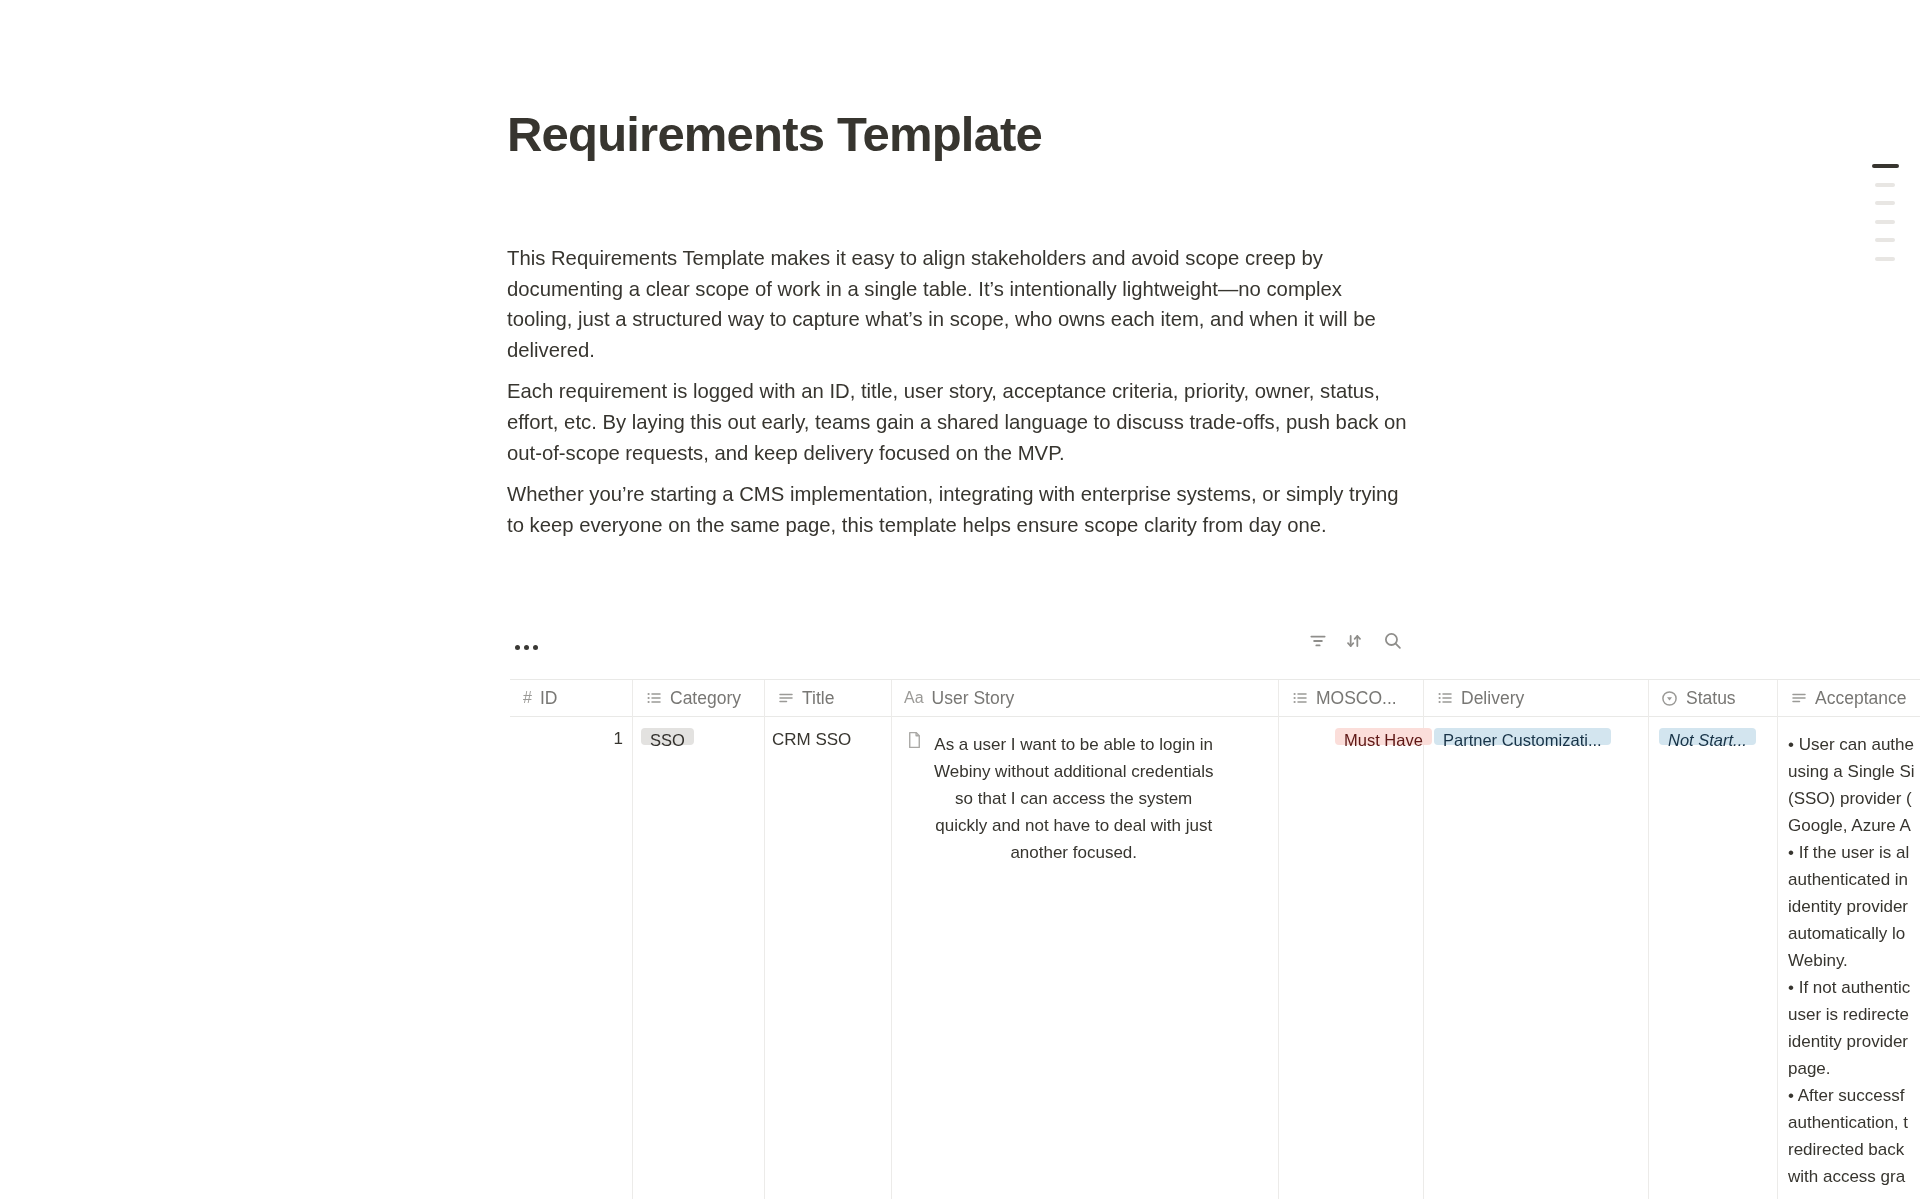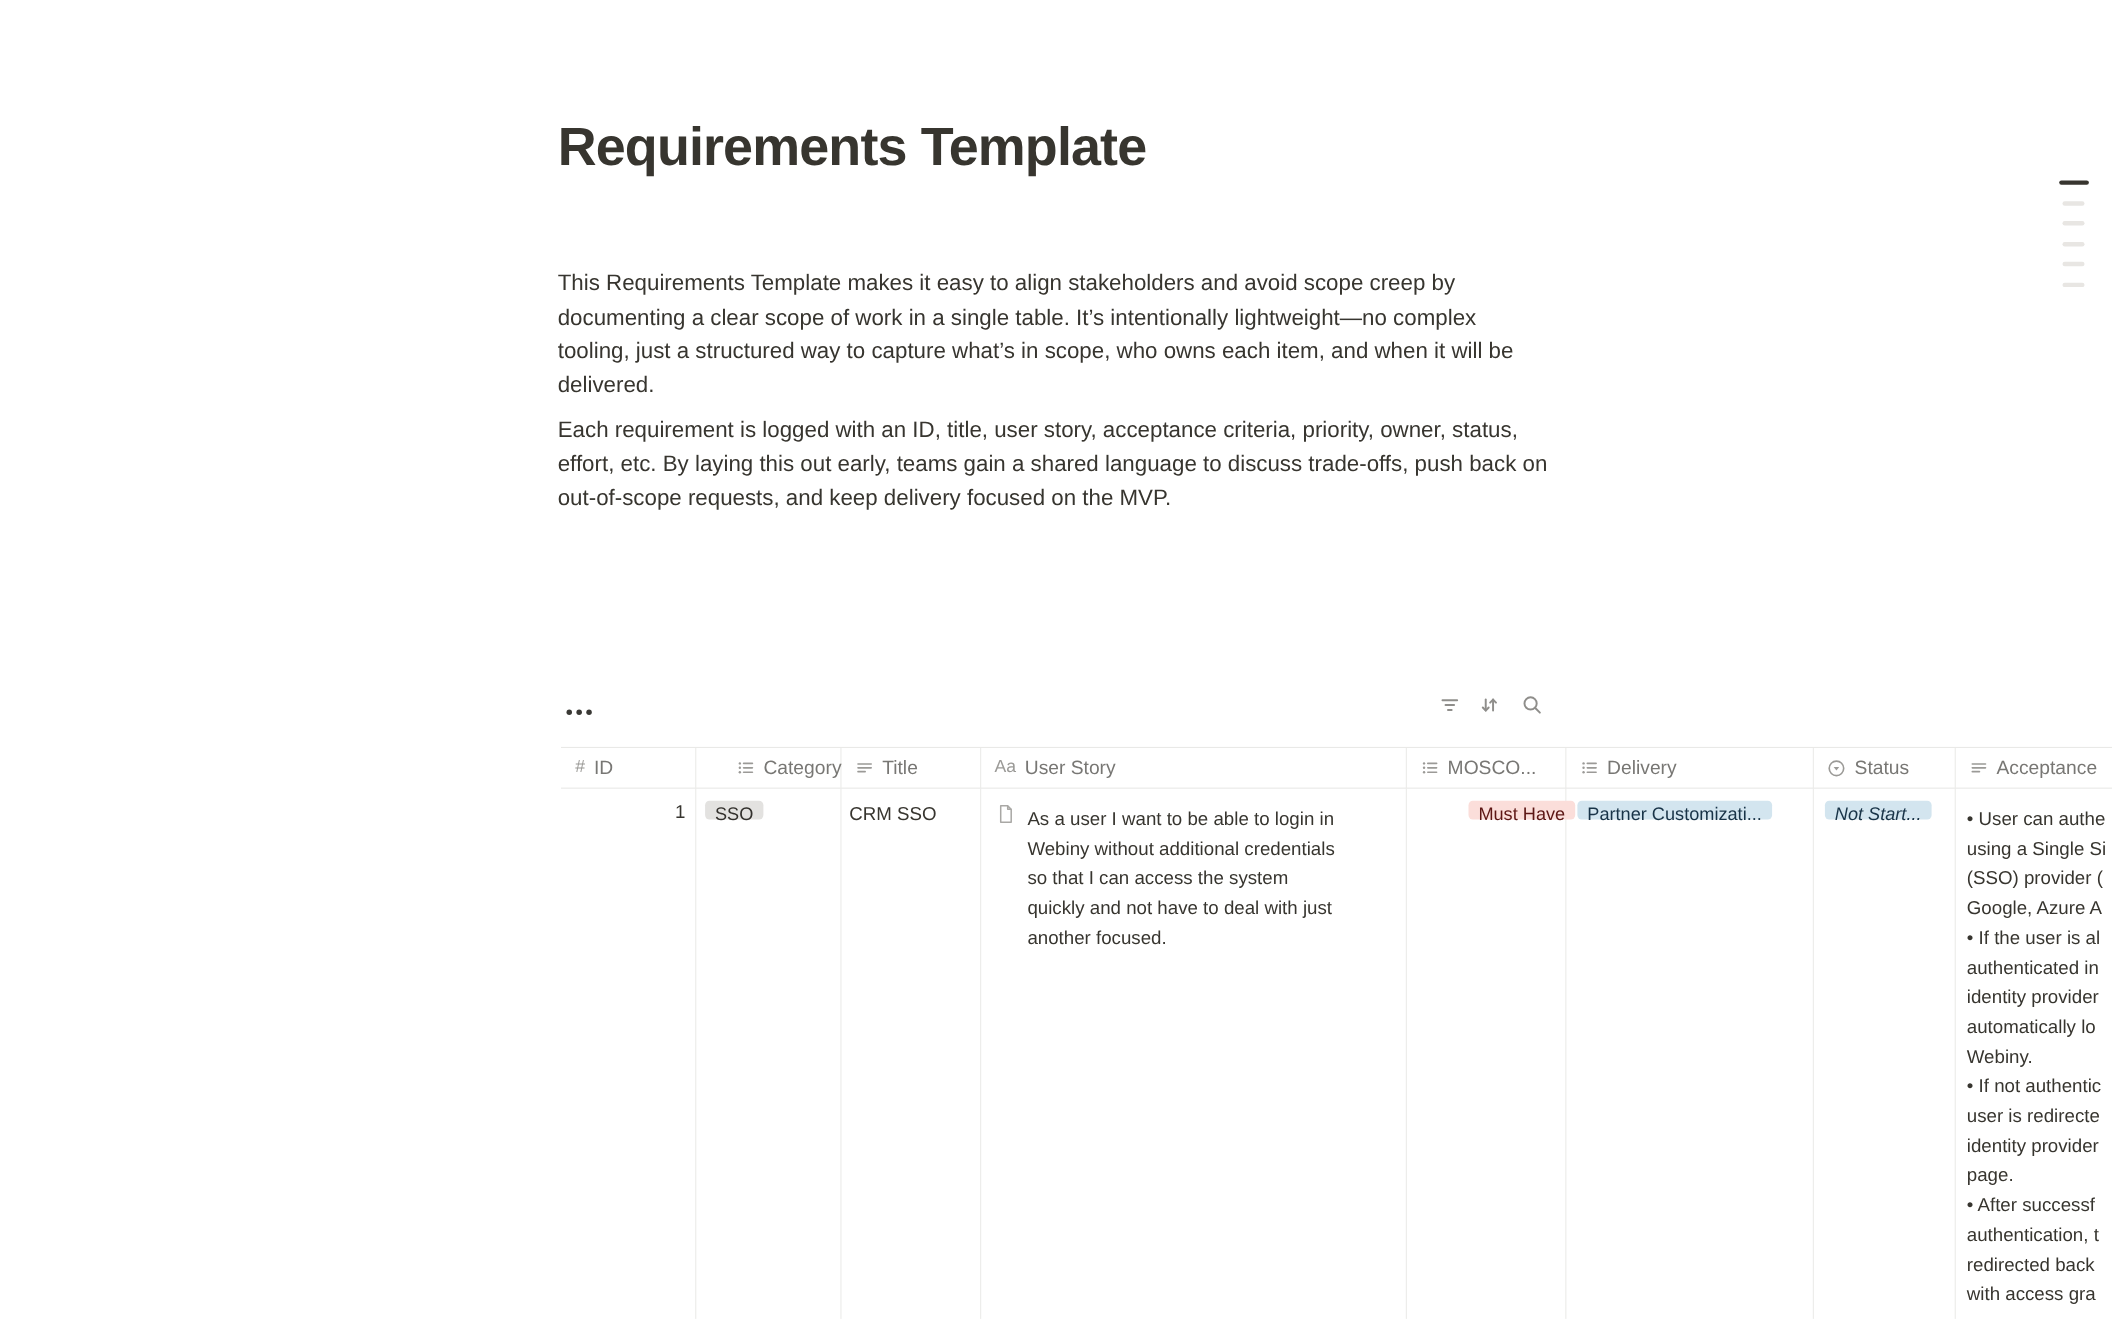--- a/index.html
+++ b/index.html
@@ -47,37 +47,38 @@
   .cell-id { left:510px; top:729px; width:113px; text-align:right; }
   .cell-title { left:772px; top:730px;text-align:center; }
   .chip { display:inline-block; height:17px; line-height:25px; padding:0 9px; border-radius:4px;
           font-size:16.5px; white-space:nowrap; }
   .chip-cat   { position:absolute; left:641px; top:728px; }
   .chip-mosc  { position:absolute; left:1335px; top:728px; }
   .chip-deliv { position:absolute; left:1434px; top:728px; }
   .chip-stat  { position:absolute; left:1659px; top:728px; }
 
   .page-icon { position:absolute; left:906px; top:731px; width:17px; height:18px; color:#A9A8A5; }
-  .us-lines { position:absolute; left:934px; top:731px; }
+  .us-lines { position:absolute; left:934px; top:731px;text-align:center; }
   .us-line  { line-height:27px; white-space:nowrap; font-size:17px; }
   .ac-lines { position:absolute; left:1788px; top:731px; }
   .ac-line  { line-height:27px; white-space:nowrap; font-size:17px; }
 
   svg { display:block; }
 </style>
 </head>
 <body>
 
 <div class="page">
 
   <h1 class="title">Requirements Template</h1>
 
   <div class="paragraphs">
       <div class="para">This Requirements Template makes it easy to align stakeholders and avoid scope creep by documenting a clear scope of work in a single table. It’s intentionally lightweight—no complex tooling, just a structured way to capture what’s in scope, who owns each item, and when it will be delivered.</div>
       <div class="para">Each requirement is logged with an ID, title, user story, acceptance criteria, priority, owner, status, effort, etc. By laying this out early, teams gain a shared language to discuss trade-offs, push back on out-of-scope requests, and keep delivery focused on the MVP.</div>
+      <div class="para">Whether you’re starting a CMS implementation, integrating with enterprise systems, or simply trying to keep everyone on the same page, this template helps ensure scope clarity from day one.</div>
     </div>
 
   <div class="toc">
     <div class="toc-dash dark"></div>
     <div class="toc-dash"></div>
     <div class="toc-dash"></div>
     <div class="toc-dash"></div>
     <div class="toc-dash"></div>
     <div class="toc-dash"></div>
   </div>
@@ -119,21 +120,21 @@
     <div class="vline" style="left:891px"></div>
     <div class="vline" style="left:1278px"></div>
     <div class="vline" style="left:1423px"></div>
     <div class="vline" style="left:1648px"></div>
     <div class="vline" style="left:1777px"></div>
 
     <div class="hcell" style="left:510px;width:122px">
       <span class="hicon txt">#</span>
       <span>ID</span>
     </div>
-    <div class="hcell" style="left:656px;width:132px">
+    <div class="hcell" style="left:632px;width:132px">
       <span class="hicon">
         <svg width="16" height="16" viewBox="0 0 16 16" fill="none" stroke="currentColor" stroke-width="1.5" stroke-linecap="round">
           <circle cx="2.6" cy="4" r="1.1" fill="currentColor" stroke="none"></circle>
             <line x1="6" y1="4" x2="14" y2="4"></line>
           <circle cx="2.6" cy="8" r="1.1" fill="currentColor" stroke="none"></circle>
             <line x1="6" y1="8" x2="14" y2="8"></line>
           <circle cx="2.6" cy="12" r="1.1" fill="currentColor" stroke="none"></circle>
             <line x1="6" y1="12" x2="14" y2="12"></line>
         </svg>
       </span>

